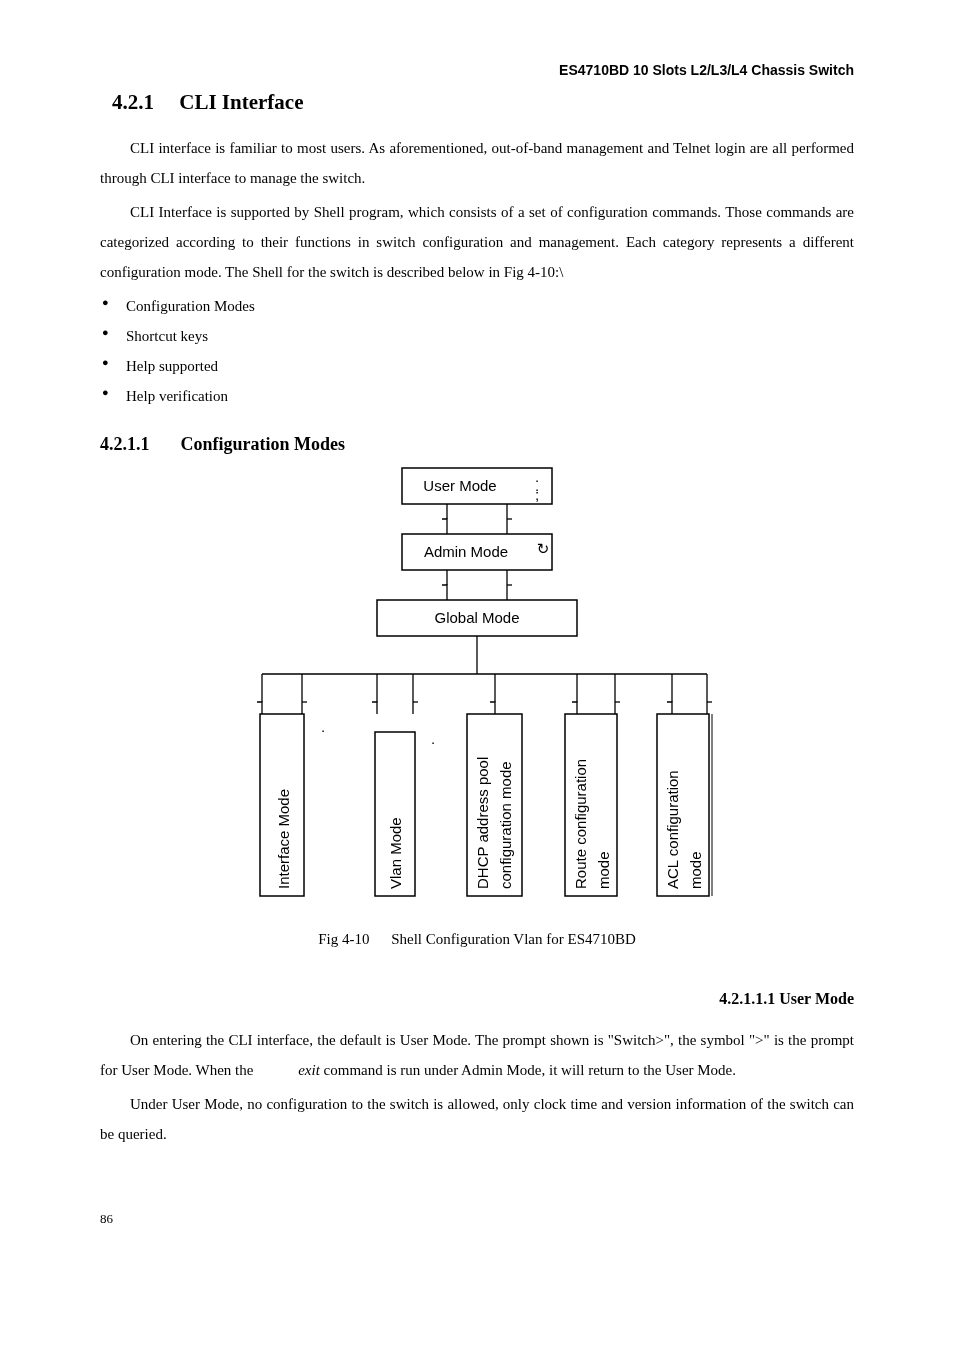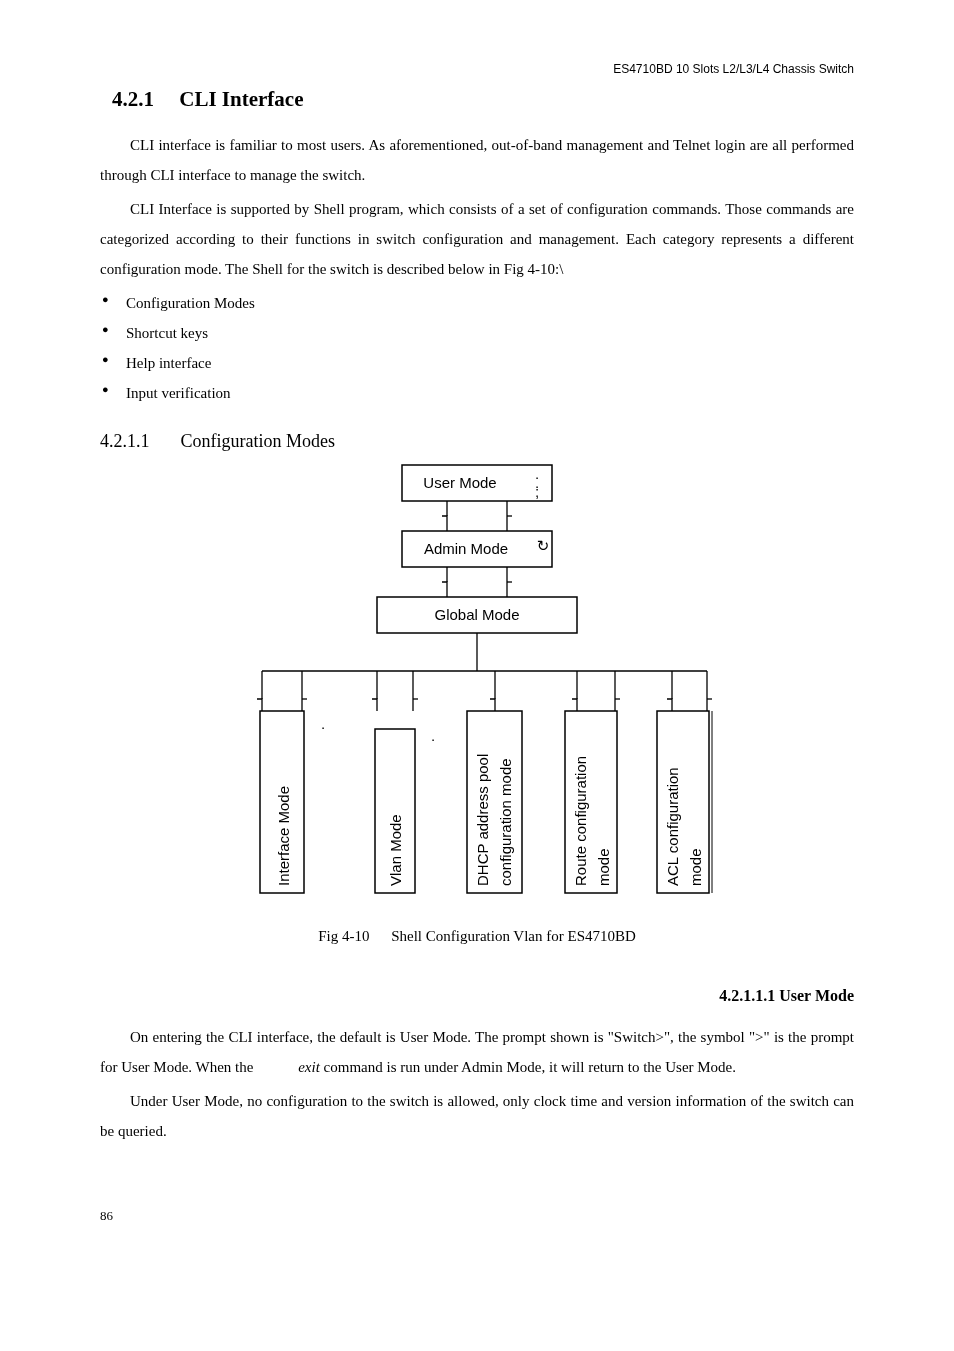--- a/index.html
+++ b/index.html
@@ -9,22 +9,22 @@
     background: #fff;
     margin: 0;
     padding: 60px 100px 60px 100px;
     width: 954px;
     box-sizing: border-box;
     line-height: 1.5;
   }
   .header-running {
     text-align: right;
     font-family: Arial, Helvetica, sans-serif;
-    font-weight: normal;
-    font-size: 12px;
+    font-weight: bold;
+    font-size: 14px;
     margin-bottom: 6px;
   }
   .h-421 {
     font-size: 21px;
     font-weight: bold;
     margin: 0 0 14px 12px;
   }
   .h-421 .num {
     display: inline-block;
     min-width: 62px;
@@ -51,21 +51,21 @@
   ul.blist li::before {
     content: "\25CF";
     position: absolute;
     left: 2px;
     top: 0;
     font-size: 11px;
     line-height: 2.0;
   }
   .h-4211 {
     font-size: 18px;
-    font-weight: normal;
+    font-weight: bold;
     margin: 14px 0 6px 0;
   }
   .h-4211 .num {
     display: inline-block;
     min-width: 76px;
   }
   .fig-wrap {
     width: 520px;
     margin: 4px auto 10px auto;
   }
@@ -116,22 +116,22 @@
   <span>CLI Interface</span>
 </div>
 
 <p class="para"><span class="inline-indent"></span><span>CLI interface is familiar to most users. As aforementioned, out-of-band management and Telnet login are all performed through CLI interface to manage the switch.</span></p>
 
 <p class="para"><span class="inline-indent"></span><span>CLI Interface is supported by Shell program, which consists of a set of configuration commands. Those commands are categorized according to their functions in switch configuration and management. Each category represents a different configuration mode. The Shell for the switch is described below in Fig 4-10:\</span></p>
 
 <ul class="blist">
   <li>Configuration Modes</li>
   <li>Shortcut keys</li>
-  <li>Help interface</li>
-  <li>Input verification</li>
+  <li>Help supported</li>
+  <li>Help verification</li>
 </ul>
 
 <div class="h-4211">
   <span class="num">4.2.1.1</span>
   <span>Configuration Modes</span>
 </div>
 
 <div class="fig-wrap">
 <svg width="520" height="440" viewBox="0 0 520 440">
 

